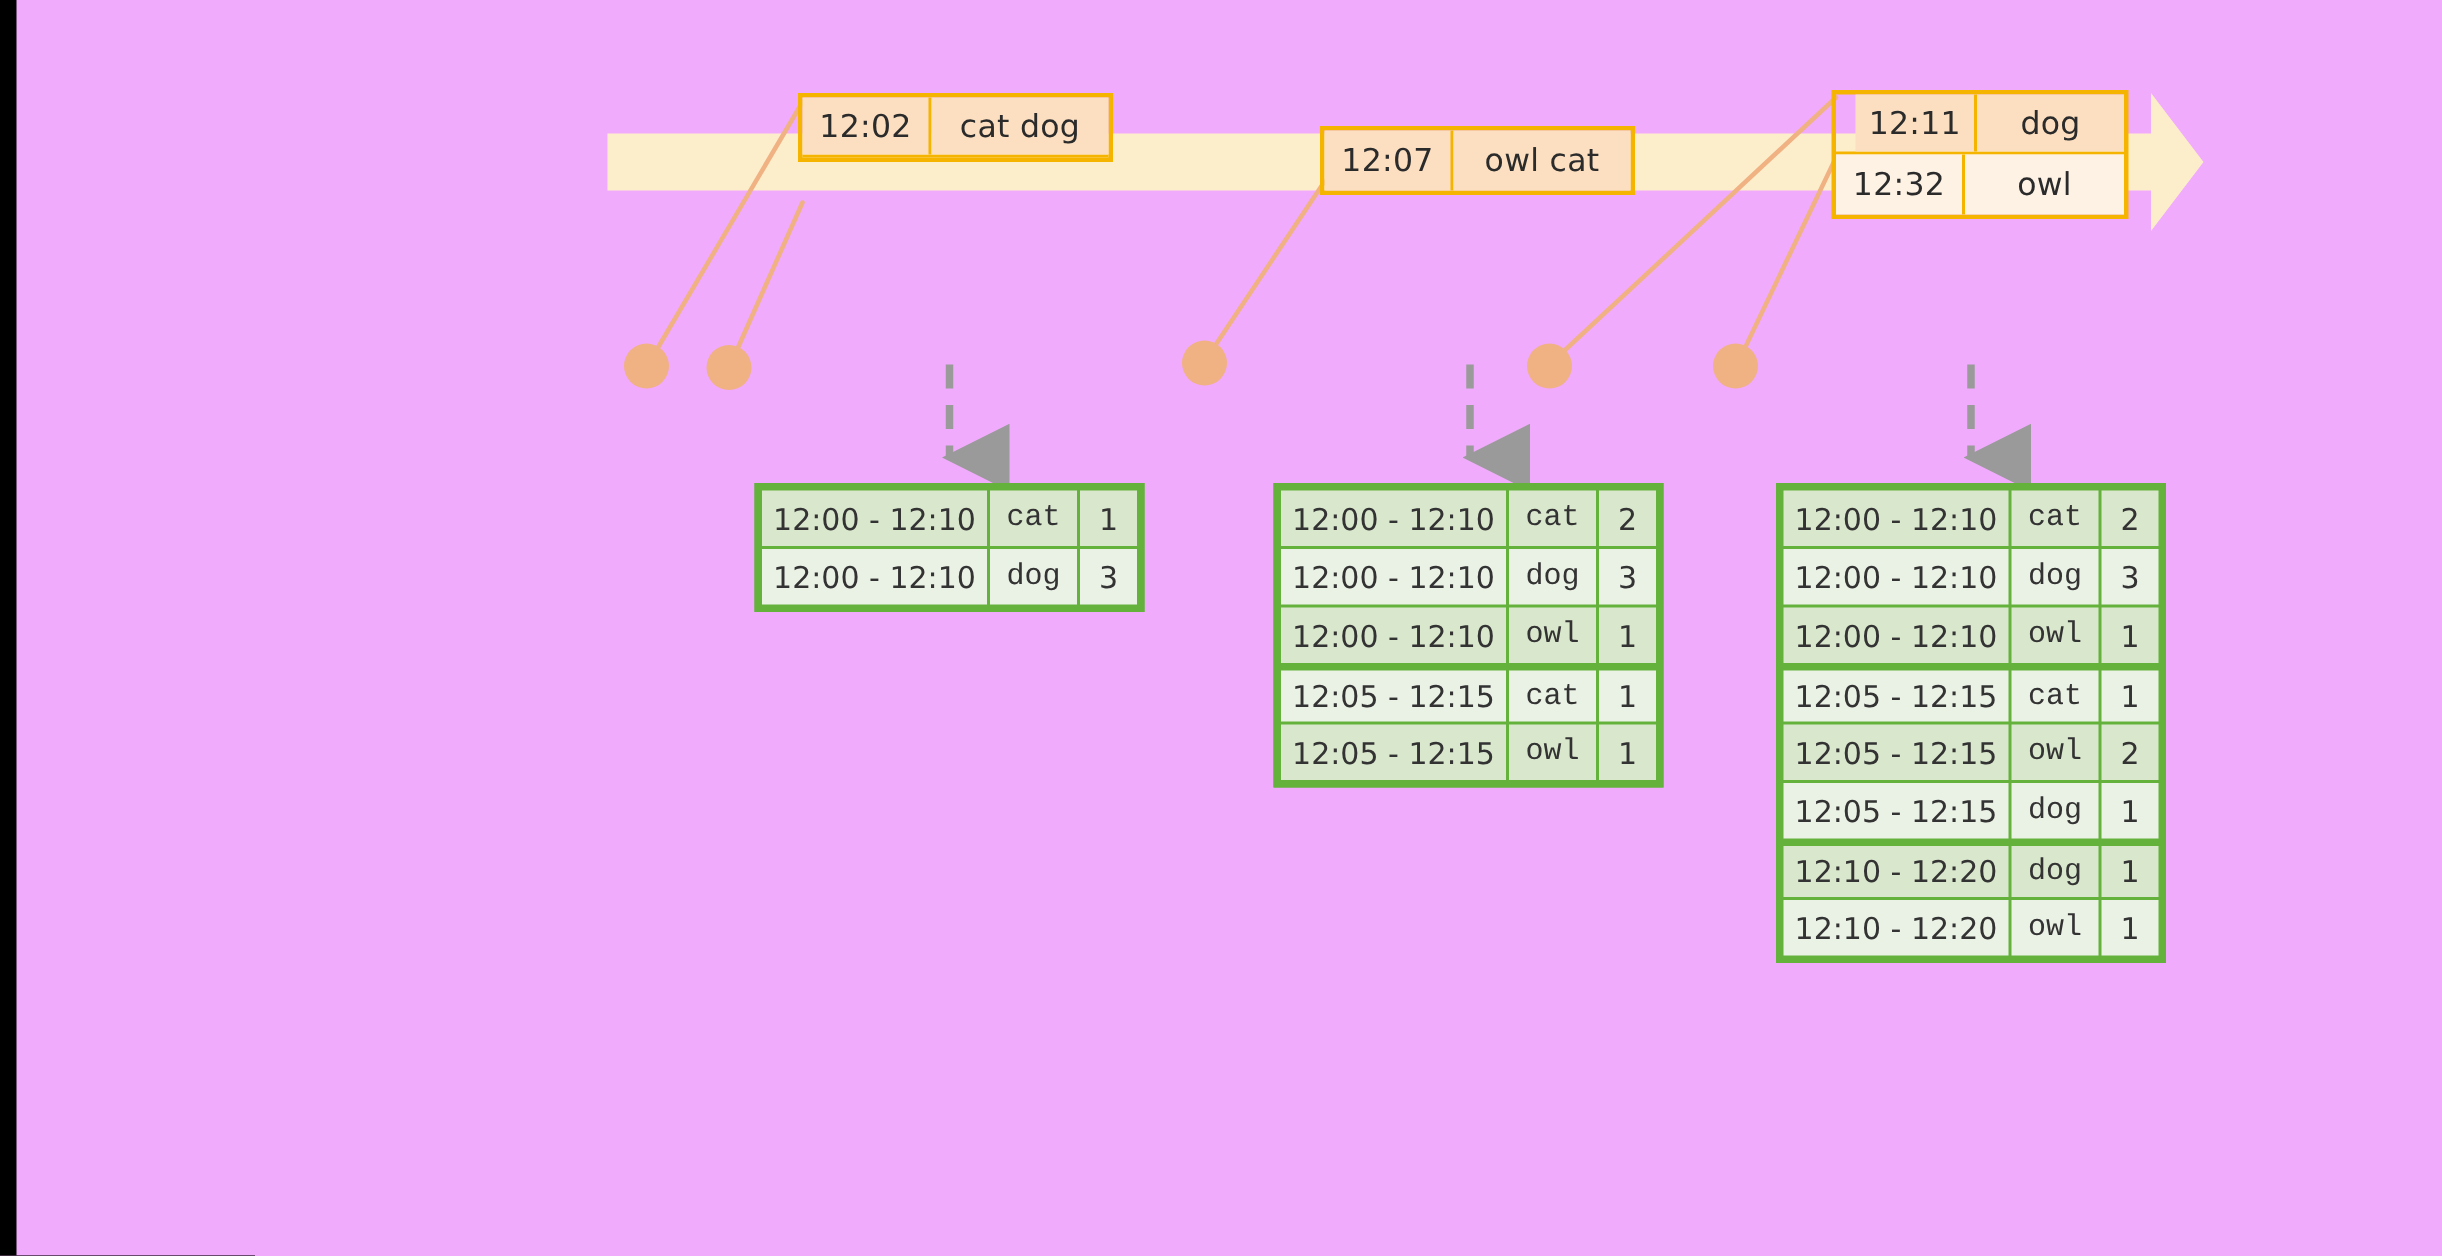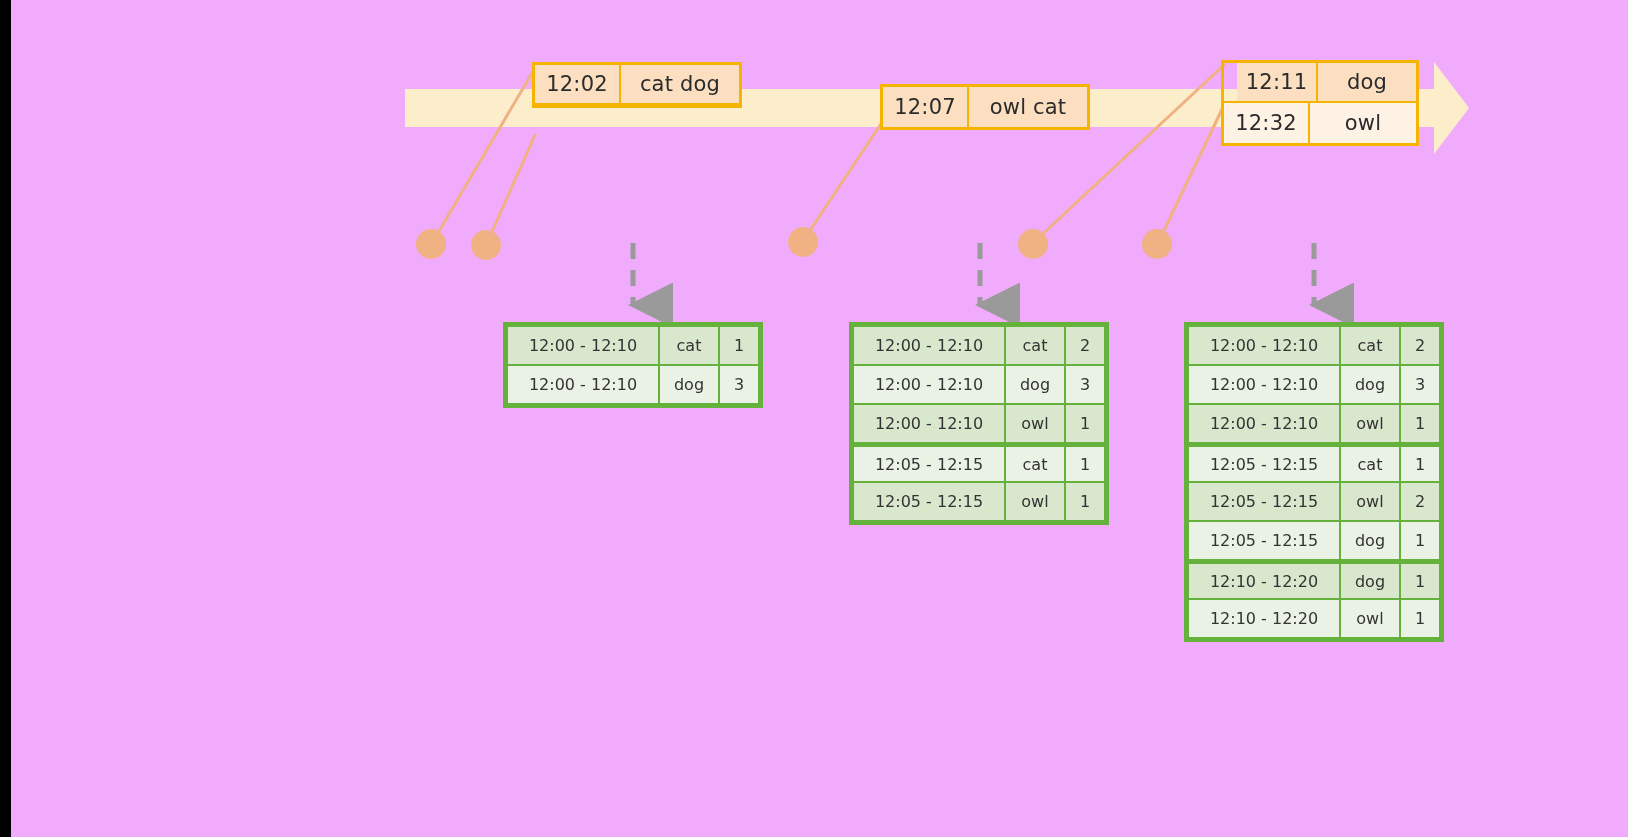--- a/index.html
+++ b/index.html
@@ -67,29 +67,29 @@
   .rt-row {
     display: flex;
     height: 39px;
     box-sizing: border-box;
   }
   .rt-cell {
     display: flex;
     align-items: center;
     justify-content: center;
     box-sizing: border-box;
-    font-size: 16px;
+    font-size: 20px;
     color: #333333;
     font-family: "DejaVu Sans", sans-serif;
     margin: 1px;
   }
   .rt-dark  { background: #d9e7cd; }
   .rt-light { background: #eaf1e5; }
   .rt-win  { width: 0; }
-  .rt-key  { width: 0; }
+  .rt-key  { width: 0; font-family: Liberation Mono, monospace; }
   .rt-cnt  { width: 0; }
   .group-sep { border-top: 3px solid #64b23c; }
 </style>
 </head>
 <body>
 
 <div id="stage">
 
   <svg class="layer" viewBox="0 0 1628 837">
     <defs>

